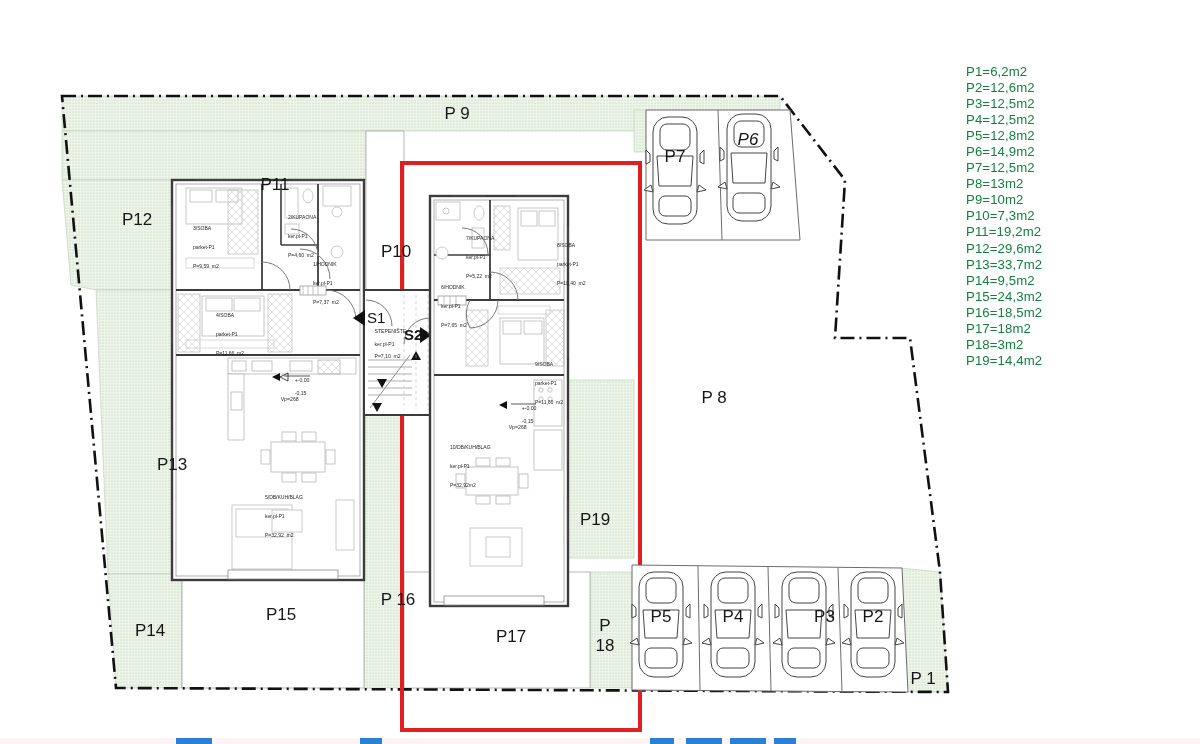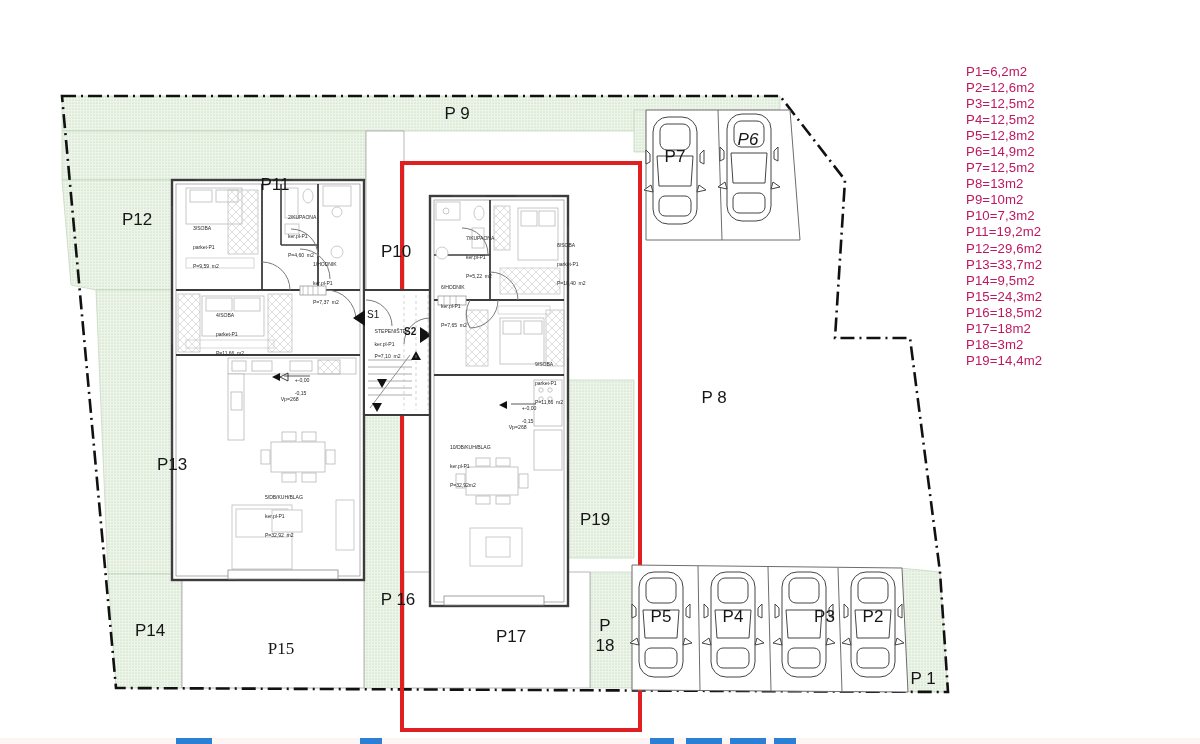--- a/index.html
+++ b/index.html
@@ -17,21 +17,21 @@
   }
 
   
   #legend {
     position: absolute;
     left: 966px;
     top: 64px;
     width: 200px;
     font-size: 13.2px;
     line-height: 16.05px;
-    color: #be185d;
+    color: #15803d;
     letter-spacing: .1px;
     white-space: nowrap;
   }
   #legend .legend-row { height: 16.05px; }
 
   
   #plan {
     position: absolute;
     left: 0; top: 0;
     width: 966px;
@@ -68,21 +68,21 @@
     position: absolute;
     color: #2a2a2a;
     font-size: 5.2px;
     line-height: 6.2px;
     white-space: pre;
     font-family: "Liberation Sans", sans-serif;
   }
   .stair-label {
     position: absolute;
     color: #141414;
-    font-size: 10px;
+    font-size: 15px;
     font-family: "Liberation Sans", sans-serif;
     white-space: pre;
   }
   .stair-note {
     position: absolute;
     color: #2a2a2a;
     font-size: 5.1px;
     line-height: 6.3px;
     white-space: pre;
     font-family: "Liberation Sans", sans-serif;
@@ -461,21 +461,21 @@
 
     <div class="zone-label" style="left:457px; top:114px;">P 9</div>
     <div class="zone-label" style="left:275px; top:141px;margin-top:44px;">P11</div>
     <div class="zone-label" style="left:137px; top:220px;">P12</div>
     <div class="zone-label" style="left:396px; top:252px;">P10</div>
     <div class="zone-label" style="left:172px; top:465px;">P13</div>
     <div class="zone-label" style="left:714px; top:398px;">P 8</div>
     <div class="zone-label" style="left:595px; top:520px;">P19</div>
     <div class="zone-label" style="left:398px; top:600px;">P 16</div>
     <div class="zone-label" style="left:150px; top:631px;">P14</div>
-    <div class="zone-label" style="left:281px; top:649px;font-family:Liberation Serif, serif;">P15</div>
+    <div class="zone-label" style="left:281px; top:615px;">P15</div>
     <div class="zone-label" style="left:511px; top:637px;">P17</div>
     <div class="zone-label" style="left:923px; top:679px;">P 1</div>
 
     <div class="zone-label" style="left:605px; top:626px;">P</div>
     <div class="zone-label" style="left:605px; top:646px;">18</div>
 
     <div class="car-label" style="left:675px; top:157px;">P7</div>
     <div class="car-label" style="left:748px; top:140px;font-style:italic;">P6</div>
     <div class="car-label" style="left:661px; top:617px;text-align:right;">P5</div>
     <div class="car-label" style="left:733px; top:617px;">P4</div>

